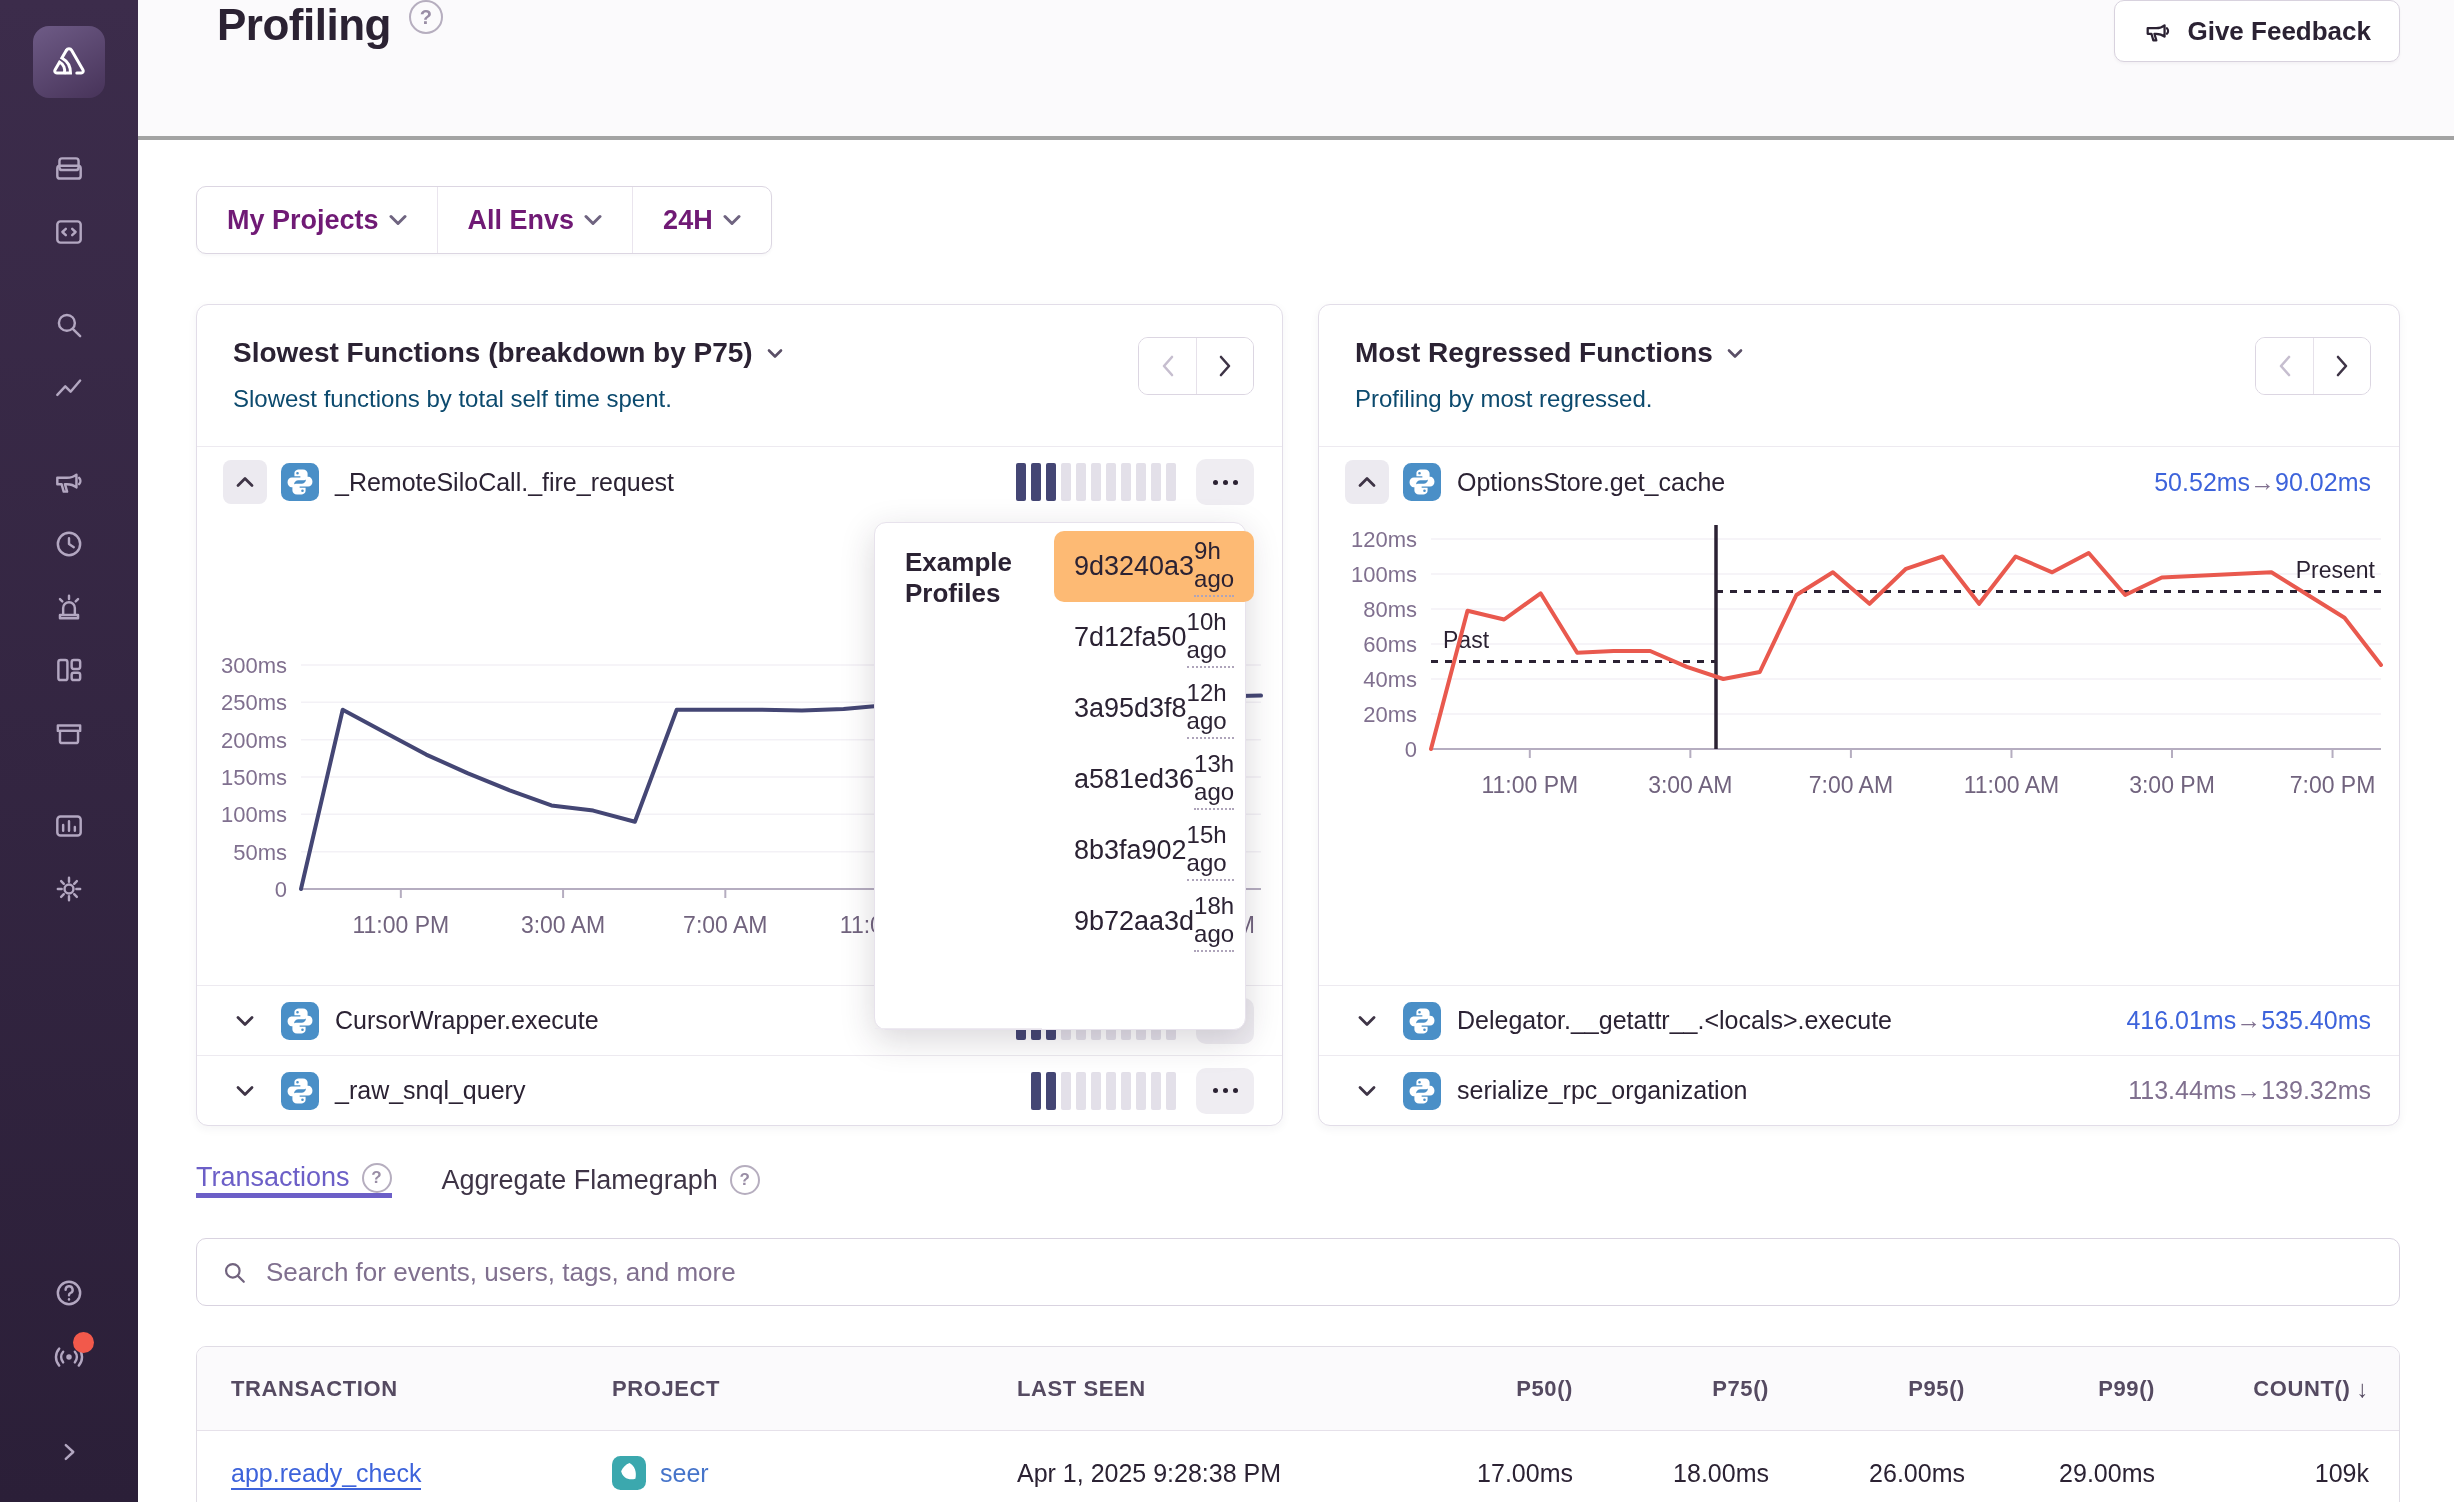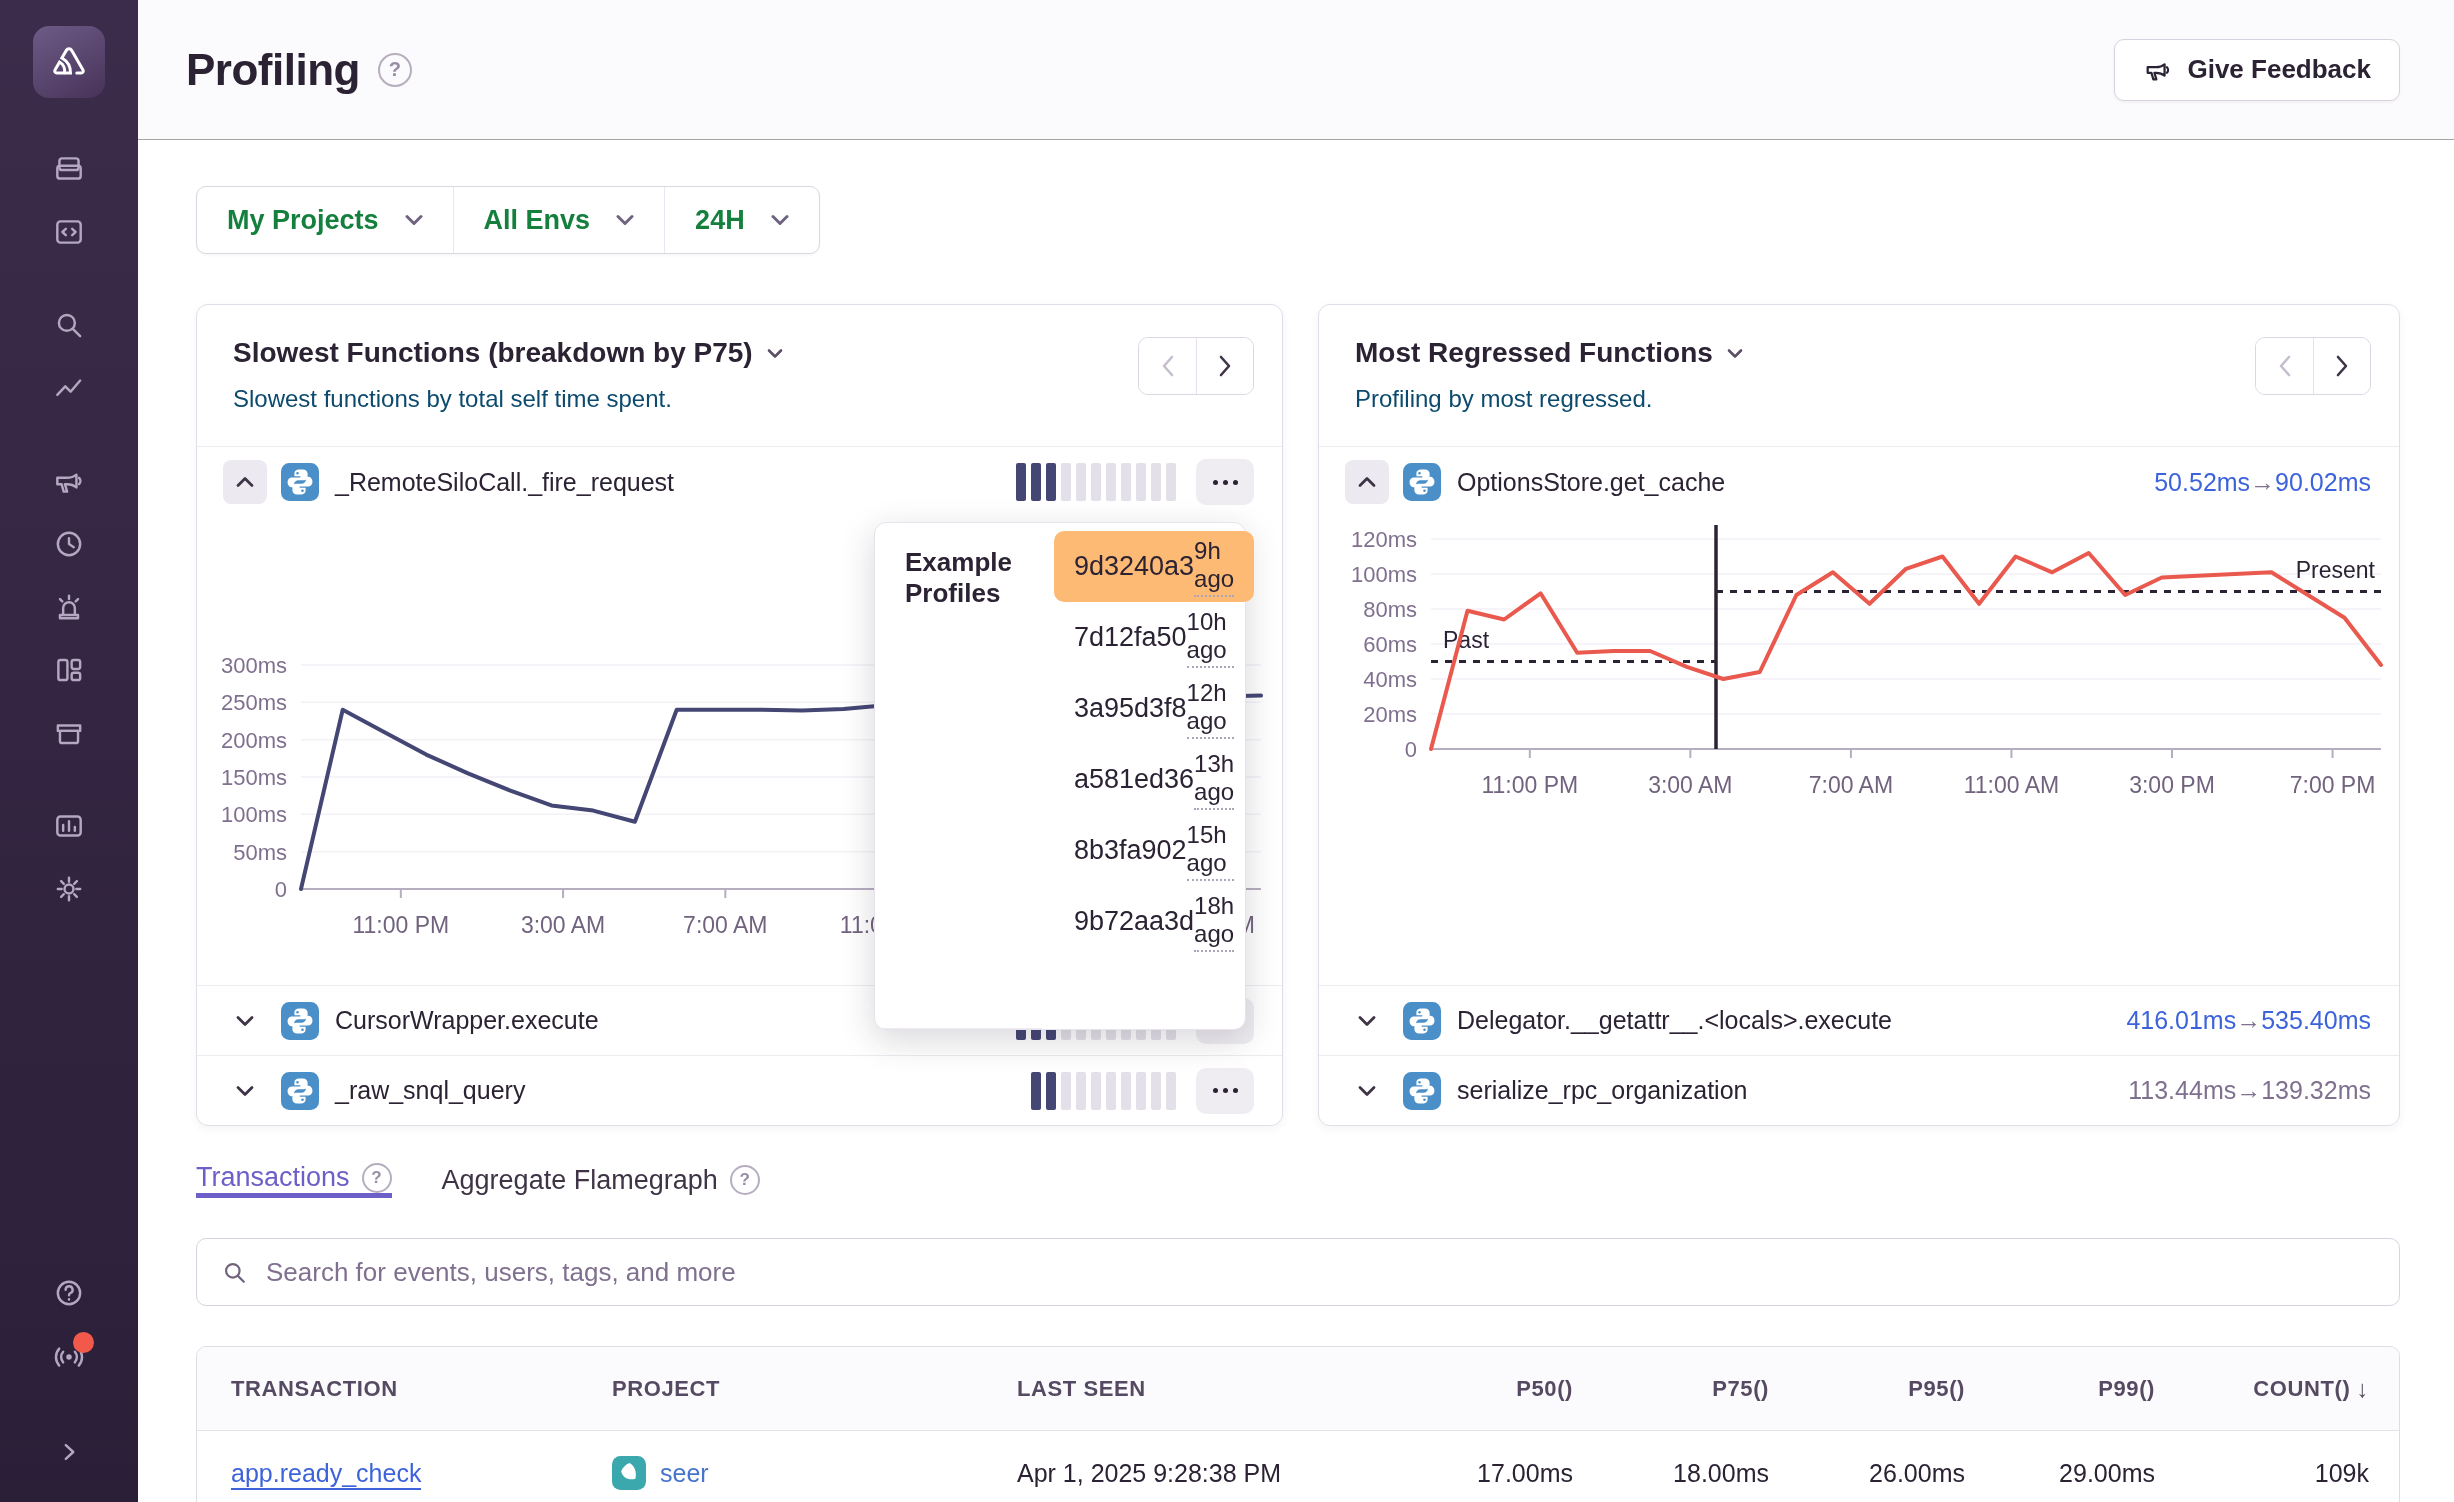--- a/index.html
+++ b/index.html
@@ -14,36 +14,36 @@
     display:flex;align-items:center;justify-content:center;margin-bottom:34px;cursor:pointer}
   .sb-btn{width:54px;height:52px;display:flex;align-items:center;justify-content:center;color:#B3A7C1;cursor:pointer;margin-top:11px;position:relative}
   .sb-btn svg{width:34px;height:34px;stroke:currentColor;fill:none;stroke-width:2.3;stroke-linecap:round;stroke-linejoin:round}
   .sb-gap{margin-top:41px}
   .sb-bottom{margin-top:auto}
   .badge{position:absolute;top:2px;right:2px;width:21px;height:21px;border-radius:50%;background:#F2594B}
   .sb-chev{margin-top:44px}
 
   
   .main{flex:1;display:flex;flex-direction:column;min-width:0}
-  .topbar{height:140px;flex:0 0 140px;background:#FBFAFC;border-bottom:1px solid #a3a3a3;
-    display:flex;align-items:center;padding:0 54px 0 48px}
+  .topbar{height:140px;flex:0 0 140px;background:#FBFAFC;border-bottom:4px solid #a3a3a3;
+    display:flex;padding:0 54px 0 79px}
   .page-title{font-size:44px;font-weight:700;letter-spacing:-.5px}
   .help-circle{width:34px;height:34px;border:2.5px solid #B6AEBF;border-radius:50%;color:#998DA5;
     font-size:20px;font-weight:700;display:flex;align-items:center;justify-content:center;margin-left:18px;cursor:pointer}
   .feedback-btn{margin-left:auto;height:62px;display:flex;align-items:center;gap:14px;padding:0 28px;
     background:#fff;border:1.5px solid #D8D2DE;border-radius:10px;font-size:26px;font-weight:700;color:#2B2233;
     box-shadow:0 2px 3px rgba(43,34,51,.04);cursor:pointer}
   .feedback-btn svg{width:30px;height:30px;stroke:#2B2233;fill:none;stroke-width:2.4;stroke-linejoin:round;stroke-linecap:round}
 
   .content{flex:1;padding:0 54px 0 58px;overflow:hidden}
 
   
   .filter-bar{margin-top:46px;display:inline-flex;height:68px;border:1.5px solid #DCD6E2;border-radius:10px;
     background:#fff;align-items:stretch;box-shadow:0 2px 3px rgba(43,34,51,.03)}
-  .filter-seg{display:flex;align-items:center;gap:26px;padding:0 30px;font-size:27px;font-weight:700;color:#15803d;cursor:pointer}
+  .filter-seg{display:flex;align-items:center;gap:10px;padding:0 30px;font-size:27px;font-weight:700;color:#701a75;cursor:pointer}
   .filter-seg+.filter-seg{border-left:1.5px solid #EAE5EE}
   .chev-down{width:18px;height:12px;stroke:#6F6480;fill:none;stroke-width:3;stroke-linecap:round;stroke-linejoin:round}
 
   
   .panels{margin-top:50px;display:flex;gap:35px}
   .panel{background:#fff;border:1.5px solid #E2DDE8;border-radius:12px;box-shadow:0 3px 10px rgba(43,34,51,.05);
     display:flex;flex-direction:column;position:relative}
   .panel-left{width:1087px;height:822px}
   .panel-right{width:1082px;height:822px}
   .panel-head{height:142px;flex:0 0 142px;padding:32px 28px 0 36px;border-bottom:1.5px solid #EDEAF0;position:relative}

